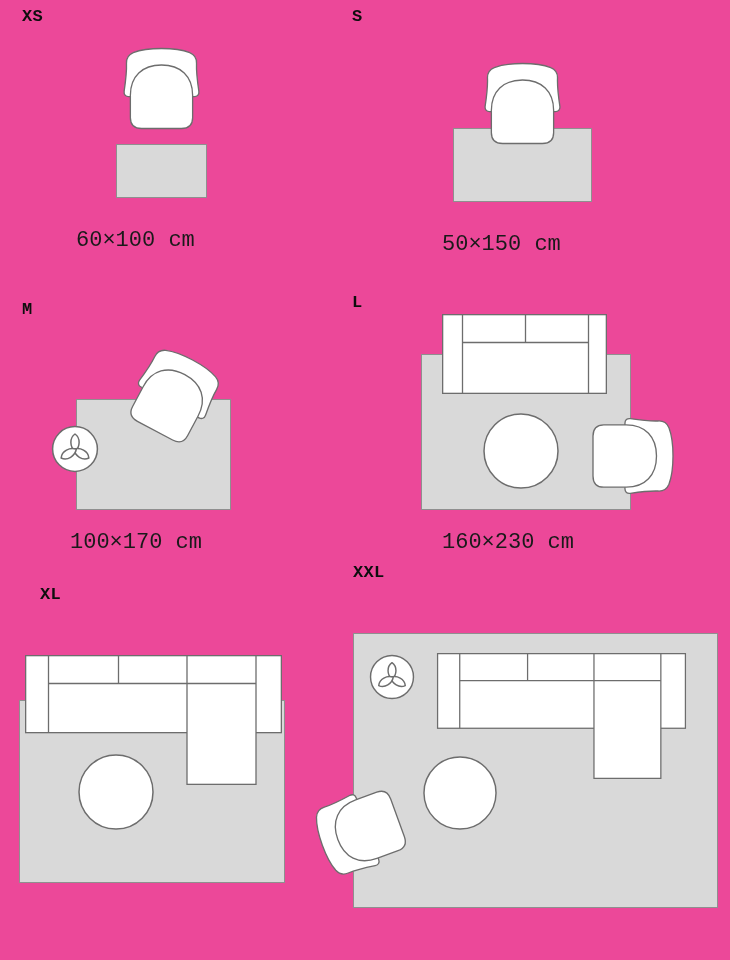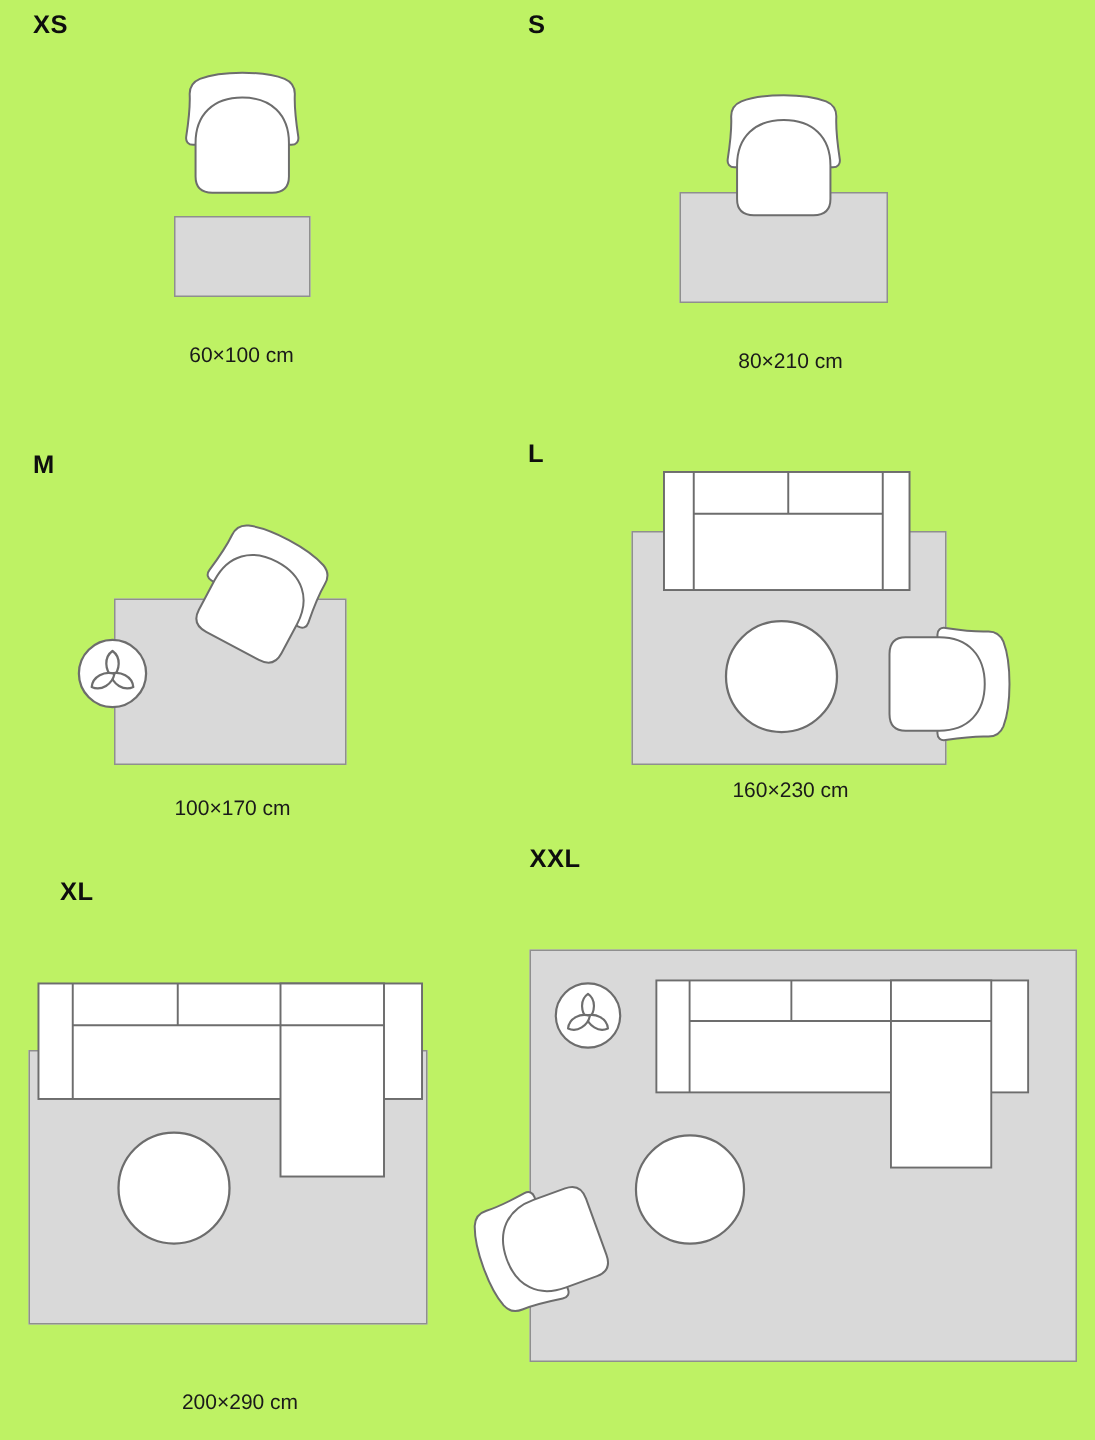--- a/index.html
+++ b/index.html
@@ -1,27 +1,27 @@
 <!DOCTYPE html>
 <html><head>
 <meta charset="utf-8">
 <style>
   html,body{margin:0;padding:0;background:#ffffff;}
   .canvas{
-    position:relative;width:730px;height:960px;background:#bef264;
-    font-family:Liberation Sans, sans-serif;overflow:hidden;
+    position:relative;width:730px;height:960px;background:#ec4899;
+    font-family:Liberation Mono, monospace;overflow:hidden;
   }
   .section{position:absolute;inset:0;}
   .size-label{
     position:absolute;font-weight:700;font-size:17px;line-height:1;
     color:#0e0e0e;letter-spacing:.3px;
   }
   .caption{
-    position:absolute;font-size:14px;line-height:1.2;color:#1a1a1a;
-    width:170px;text-align:center;
+    position:absolute;font-size:22px;line-height:1.2;color:#1a1a1a;
+    width:170px;
   }
   .rug{
     position:absolute;background:#d9d9d9;border:1px solid #8f8f8f;
     box-sizing:border-box;
   }
   .furn{position:absolute;display:block;}
   .rot28{transform:rotate(28deg);}
   .rot90{transform:rotate(90deg);}
   .rotm110{transform:rotate(-110deg);}
   svg{overflow:visible;}
@@ -76,21 +76,21 @@
       </svg>
     <div class="caption" style="left:76px;top:228px">60×100 cm</div>
   </div>
 
   <div class="section">
     <div class="size-label" style="left:352px;top:8px">S</div>
     <div class="rug" style="left:453px;top:128px;width:139px;height:74px"></div>
     <svg class="furn" style="left:481px;top:58px" width="83" height="88" viewBox="0 0 100 106">
         <use href="#armchair"></use>
       </svg>
-    <div class="caption" style="left:442px;top:232px">80×210 cm</div>
+    <div class="caption" style="left:442px;top:232px">50×150 cm</div>
   </div>
 
   <div class="section">
     <div class="size-label" style="left:22px;top:301px">M</div>
     <div class="rug" style="left:76px;top:399px;width:155px;height:111px"></div>
     <svg class="furn rot28" style="left:133px;top:350px" width="83" height="88" viewBox="0 0 100 106">
         <use href="#armchair"></use>
       </svg>
     <svg class="furn" style="left:51px;top:425px" width="48" height="48" viewBox="0 0 48 48">
         <use href="#plant"></use>
@@ -103,33 +103,32 @@
     <div class="rug" style="left:421px;top:354px;width:210px;height:156px"></div>
     <svg class="furn" style="left:442px;top:314px" width="165" height="80" viewBox="0 0 165 80">
         <use href="#sofa"></use>
       </svg>
     <svg class="furn" style="left:483px;top:413px" width="76" height="76" viewBox="0 0 76 76">
         <use href="#coffee-table"></use>
       </svg>
     <svg class="furn rot90" style="left:593px;top:412px" width="83" height="88" viewBox="0 0 100 106">
         <use href="#armchair"></use>
       </svg>
-    <div class="caption" style="left:442px;top:518px">160×230 cm</div>
+    <div class="caption" style="left:442px;top:530px">160×230 cm</div>
   </div>
 
   <div class="section">
     <div class="size-label" style="left:40px;top:586px">XL</div>
     <div class="rug" style="left:19px;top:700px;width:266px;height:183px"></div>
     <svg class="furn" style="left:25px;top:655px" width="257" height="130" viewBox="0 0 257 130">
         <use href="#sectional"></use>
       </svg>
     <svg class="furn" style="left:78px;top:754px" width="76" height="76" viewBox="0 0 76 76">
         <use href="#coffee-table"></use>
       </svg>
-    <div class="caption" style="left:75px;top:926px">200×290 cm</div>
   </div>
 
   <div class="section">
     <div class="size-label" style="left:353px;top:564px">XXL</div>
     <div class="rug" style="left:353px;top:633px;width:365px;height:275px"></div>
     <svg class="furn" style="left:369px;top:654px" width="46" height="46" viewBox="0 0 48 48">
         <use href="#plant"></use>
       </svg>
     <svg class="furn" style="left:436px;top:653px" width="251" height="126" viewBox="0 0 257 130">
         <use href="#sectional"></use>

